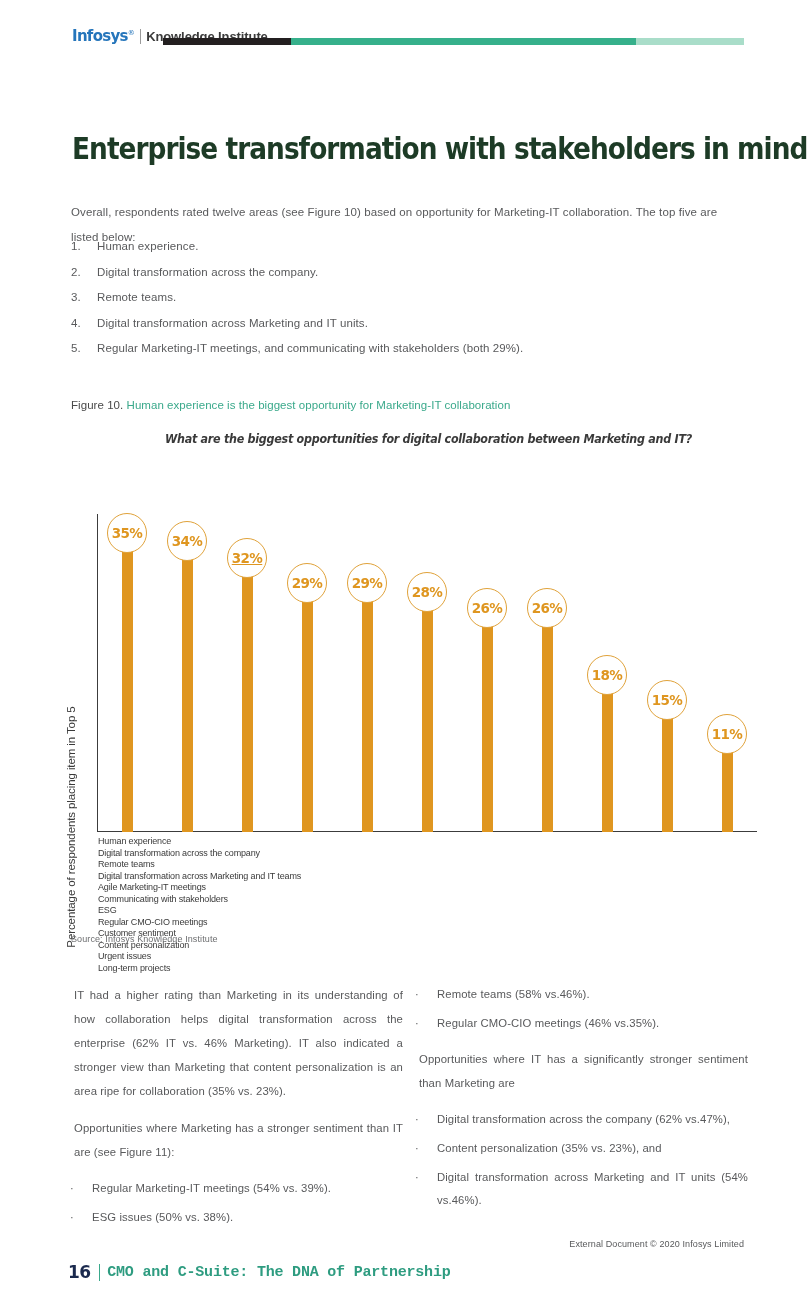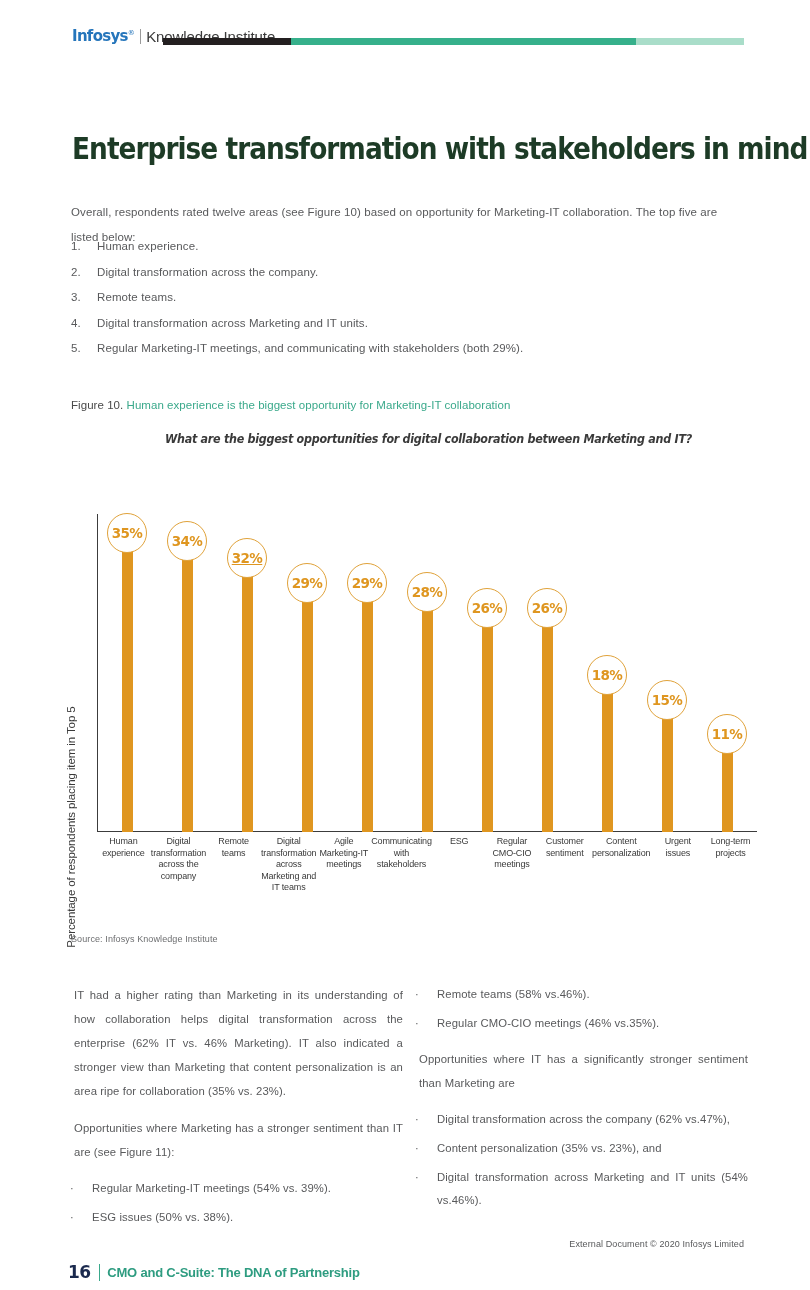--- a/index.html
+++ b/index.html
@@ -44,22 +44,22 @@
     font-weight: normal;
   }
   .logo-divider {
     width: 1px;
     height: 15px;
     background: #9a9a9a;
     margin: 0 5px 0 6px;
   }
   .logo-ki {
     font-family: "Liberation Sans", sans-serif;
-    font-weight: normal;
-    font-size: 15px;
+    font-weight: bold;
+    font-size: 13px;
     color: #3b3b3b;
     letter-spacing: -0.1px;
     line-height: 1;
   }
   .header-rule {
     position: absolute;
     top: 38px;
     height: 7px;
     display: flex;
   }
@@ -195,20 +195,21 @@
     left: 50%;
     margin-left: -20px;
     box-sizing: border-box;
   }
   .cat-labels {
     position: absolute;
     left: 26px; top: 374px;
     width: 660px;
     display: flex;
     align-items: flex-start;
+    flex-direction: column;
   }
   .cat {
     flex: 1 1 0;
     text-align: center;
     font-size: 9px;
     line-height: 11.5px;
     color: #3a3a3a;
     letter-spacing: -0.15px;
     padding: 0 1px;
     box-sizing: border-box;
@@ -270,23 +271,23 @@
     color: #1b2a4e;
     letter-spacing: -0.5px;
   }
   .footer-bar {
     width: 1.6px;
     height: 17px;
     background: #3aa98b;
     margin: 0 7px 0 8px;
   }
   .footer-title {
-    font-family: Liberation Sans, sans-serif;
-    font-weight: bold;
-    font-size: 13px;
+    font-family: Liberation Mono, monospace;
+    font-weight: bold;
+    font-size: 15px;
     color: #2e9c80;
     letter-spacing: -0.2px;
   }
   .footer-right {
     position: absolute;
     right: 66px; top: 5px;
     font-size: 9px;
     color: #58595b;
     letter-spacing: 0.1px;
   }

